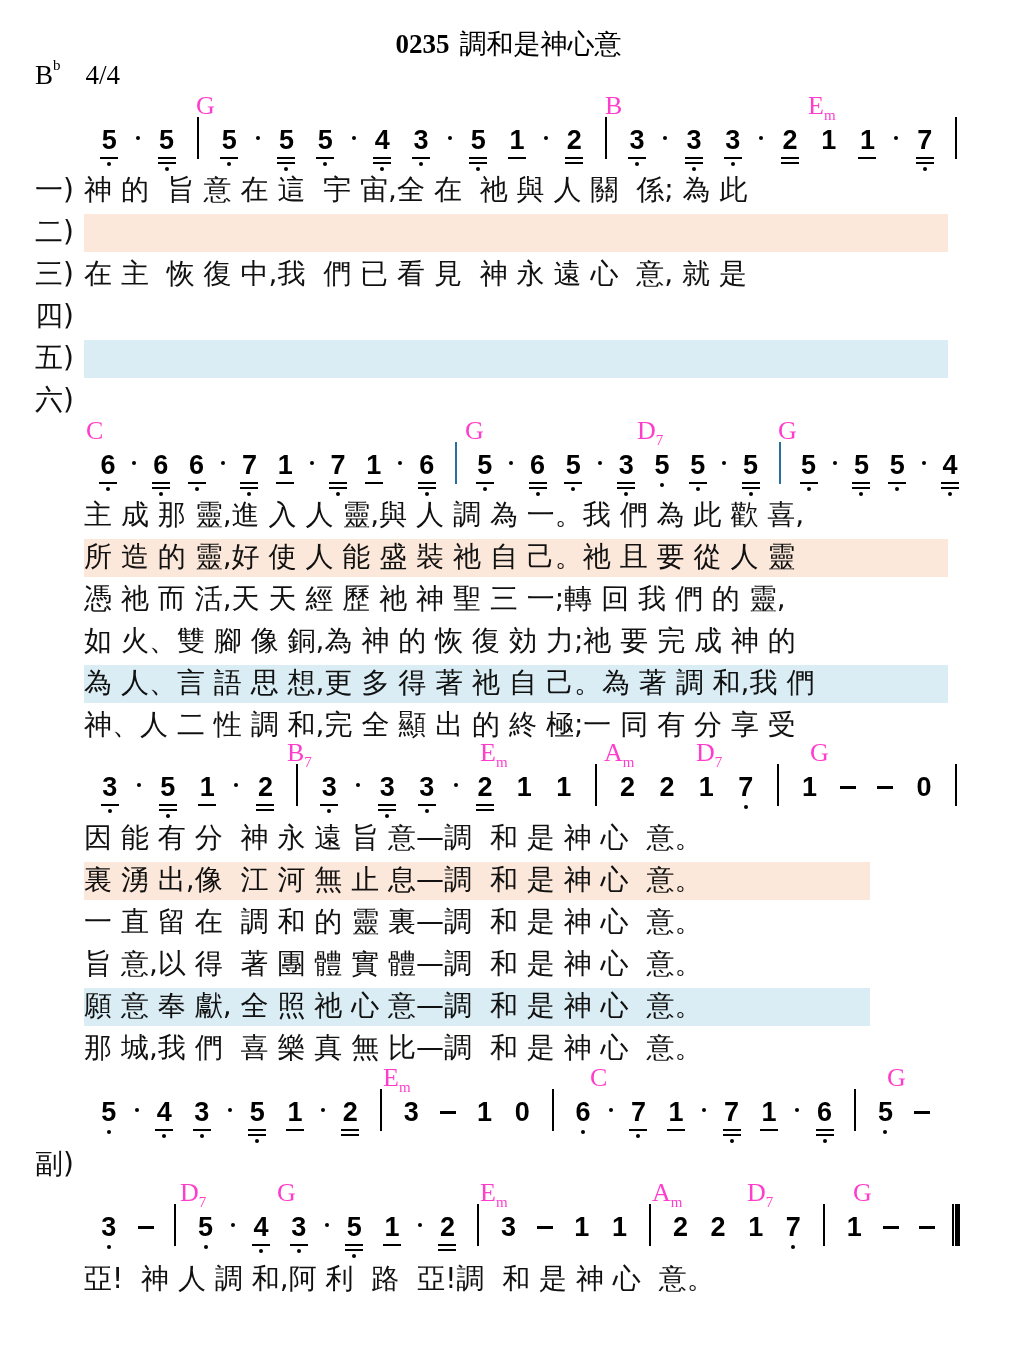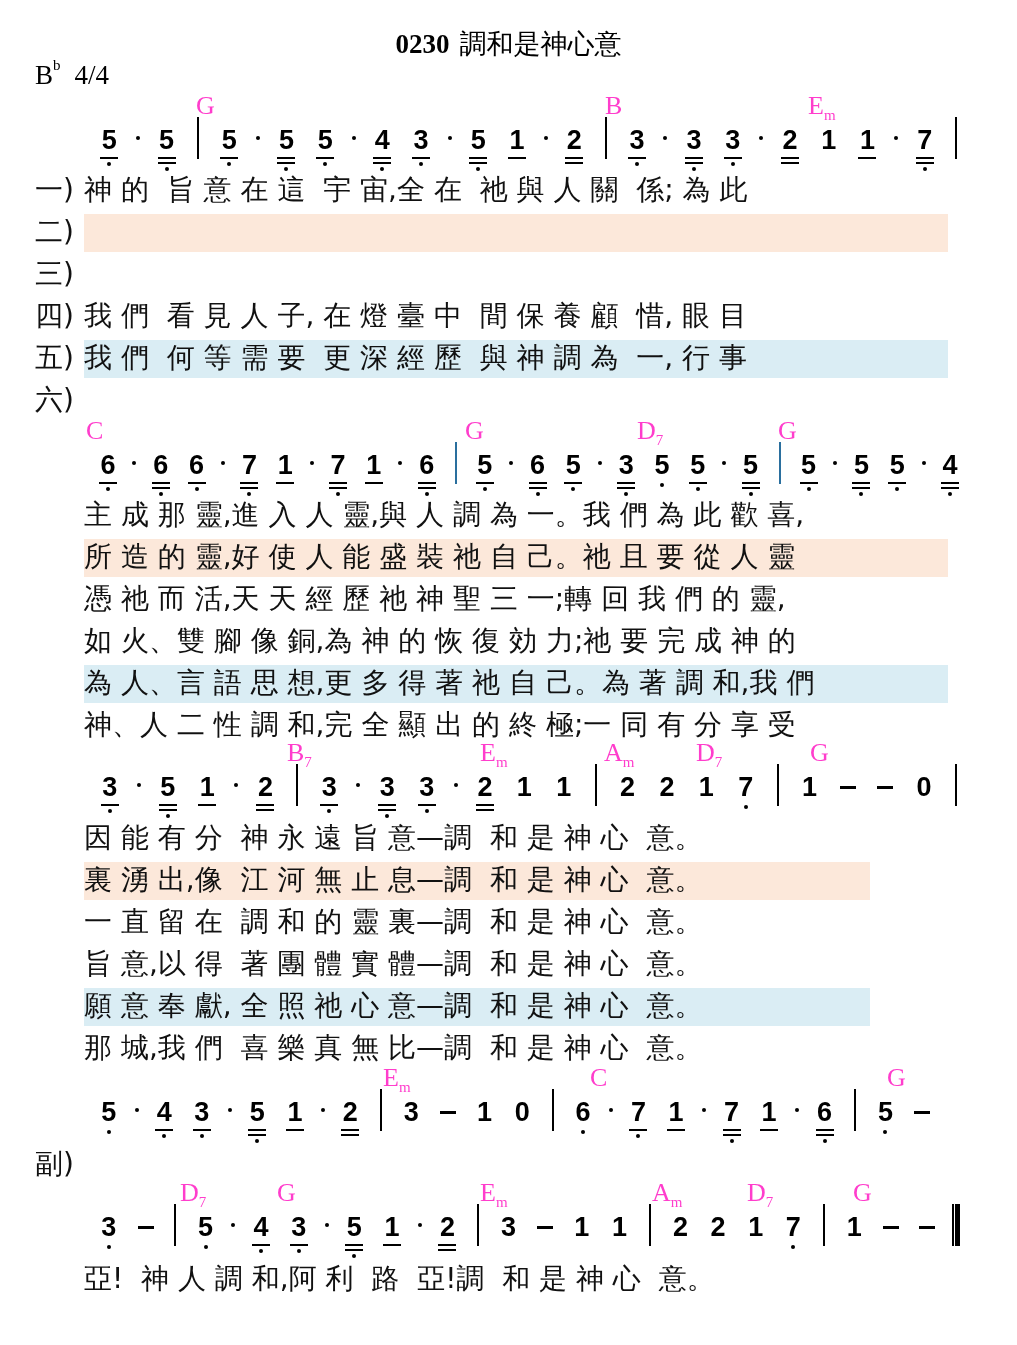--- a/index.html
+++ b/index.html
@@ -4,21 +4,21 @@
 <style>
   html, body { margin:0; padding:0; background:#ffffff; }
   body { width:1017px; height:1345px; position:relative; overflow:hidden;
          font-family:"DejaVu Serif", serif; color:#000; }
   .title { position:absolute; top:26px; left:0; width:1017px; text-align:center;
            font-size:27px; }
   .title .num { font-family:"Liberation Serif", serif; font-weight:bold; }
   .title .name { font-family:"DejaVu Sans", sans-serif; margin-left:10px; }
   .key { position:absolute; top:60px; left:35px; font-family:"Liberation Serif", serif; font-size:27px; }
   .key sup { font-size:15px; position:relative; top:-4px; }
-  .key .meter { margin-left:14px; }
+  .key .meter { margin-left:25px; }
 
   .chord { position:absolute; font-family:"Liberation Serif", serif; font-size:26px;
            color:#ff3dcc; line-height:1; }
   .chord sub { font-size:15px; vertical-align:baseline; position:relative; top:6px; }
 
   .notes { position:absolute; height:56px; }
   .tok { position:absolute; top:0; font-family:"Liberation Sans", sans-serif;
          font-weight:bold; font-size:27px; line-height:30px; text-align:center; width:24px; }
   .tok .ul { position:absolute; left:3px; right:3px; height:2px; background:#000; }
   .tok .ul1 { top:32px; }
@@ -34,21 +34,21 @@
   .band { position:absolute; height:38px; }
   .band.peach { background:#fce8da; }
   .band.blue { background:#daedf4; }
   .lyric .lbl { position:absolute; left:35px; top:0; }
   .lyric .txt { position:absolute; left:84px; top:0; letter-spacing:0; }
 </style>
 </head>
 <body>
 
 <div class="title">
-  <span class="num">0230</span><span class="name">調和是神心意</span>
+  <span class="num">0235</span><span class="name">調和是神心意</span>
 </div>
 <div class="key">
   <span>B</span><sup>b</sup><span class="meter">4/4</span>
 </div>
 
 <div id="score">
     <div class="chord" style="left: 196px; top: 93px;"><span>G</span></div>
     <div class="chord" style="left: 605px; top: 93px;"><span>B</span></div>
     <div class="chord" style="left: 808px; top: 93px;"><span>E</span><sub>m</sub></div>
     <div class="notes" style="left: 0px; top: 125px; width: 1017px;">
@@ -77,24 +77,24 @@
       <div class="tok" style="left: 778.002px;"><span>2</span><div class="ul ul1"></div><div class="ul ul2"></div></div>
       <div class="tok" style="left: 816.737px;"><span>1</span></div>
       <div class="tok" style="left: 855.473px;"><span>1</span><div class="ul ul1"></div></div>
       <div class="sep-dot" style="left: 894.063px;"></div>
       <div class="tok" style="left: 912.653px;"><span>7</span><div class="ul ul1"></div><div class="ul ul2"></div><div class="dot" style="top: 42px;"></div></div>
       <div class="bar" style="left: 955.011px;"></div>
     </div>
     <div class="lyric" style="top: 170px; width: 1017px;"><span class="lbl">一)</span><span class="txt">神 的  旨 意 在 這  宇 宙,全 在  祂 與 人 關  係; 為 此</span></div>
     <div class="band peach" style="left: 84px; top: 214px; width: 864px;"></div>
     <div class="lyric" style="top: 212px; width: 1017px;"><span class="lbl">二)</span></div>
-    <div class="lyric" style="top: 254px; width: 1017px;"><span class="lbl">三)</span></div>
-    <div class="lyric" style="top: 296px; width: 1017px;"><span class="lbl">四)</span><span class="txt">我 們  看 見 人 子, 在 燈 臺 中  間 保 養 顧  惜, 眼 目</span></div>
+    <div class="lyric" style="top: 254px; width: 1017px;"><span class="lbl">三)</span><span class="txt">在 主  恢 復 中,我  們 已 看 見  神 永 遠 心  意, 就 是</span></div>
+    <div class="lyric" style="top: 296px; width: 1017px;"><span class="lbl">四)</span></div>
     <div class="band blue" style="left: 84px; top: 340px; width: 864px;"></div>
-    <div class="lyric" style="top: 338px; width: 1017px;"><span class="lbl">五)</span><span class="txt">我 們  何 等 需 要  更 深 經 歷  與 神 調 為  一, 行 事</span></div>
+    <div class="lyric" style="top: 338px; width: 1017px;"><span class="lbl">五)</span></div>
     <div class="lyric" style="top: 380px; width: 1017px;"><span class="lbl">六)</span></div>
     <div class="chord" style="left: 86px; top: 418px;"><span>C</span></div>
     <div class="chord" style="left: 465px; top: 418px;"><span>G</span></div>
     <div class="chord" style="left: 637px; top: 418px;"><span>D</span><sub>7</sub></div>
     <div class="chord" style="left: 778px; top: 418px;"><span>G</span></div>
     <div class="notes" style="left: 0px; top: 450px; width: 1017px;">
       <div class="tok" style="left: 95.901px;"><span>6</span><div class="ul ul1"></div><div class="dot" style="top: 37px;"></div></div>
       <div class="sep-dot" style="left: 132.326px;"></div>
       <div class="tok" style="left: 148.751px;"><span>6</span><div class="ul ul1"></div><div class="ul ul2"></div><div class="dot" style="top: 42px;"></div></div>
       <div class="tok" style="left: 184.553px;"><span>6</span><div class="ul ul1"></div><div class="dot" style="top: 37px;"></div></div>

